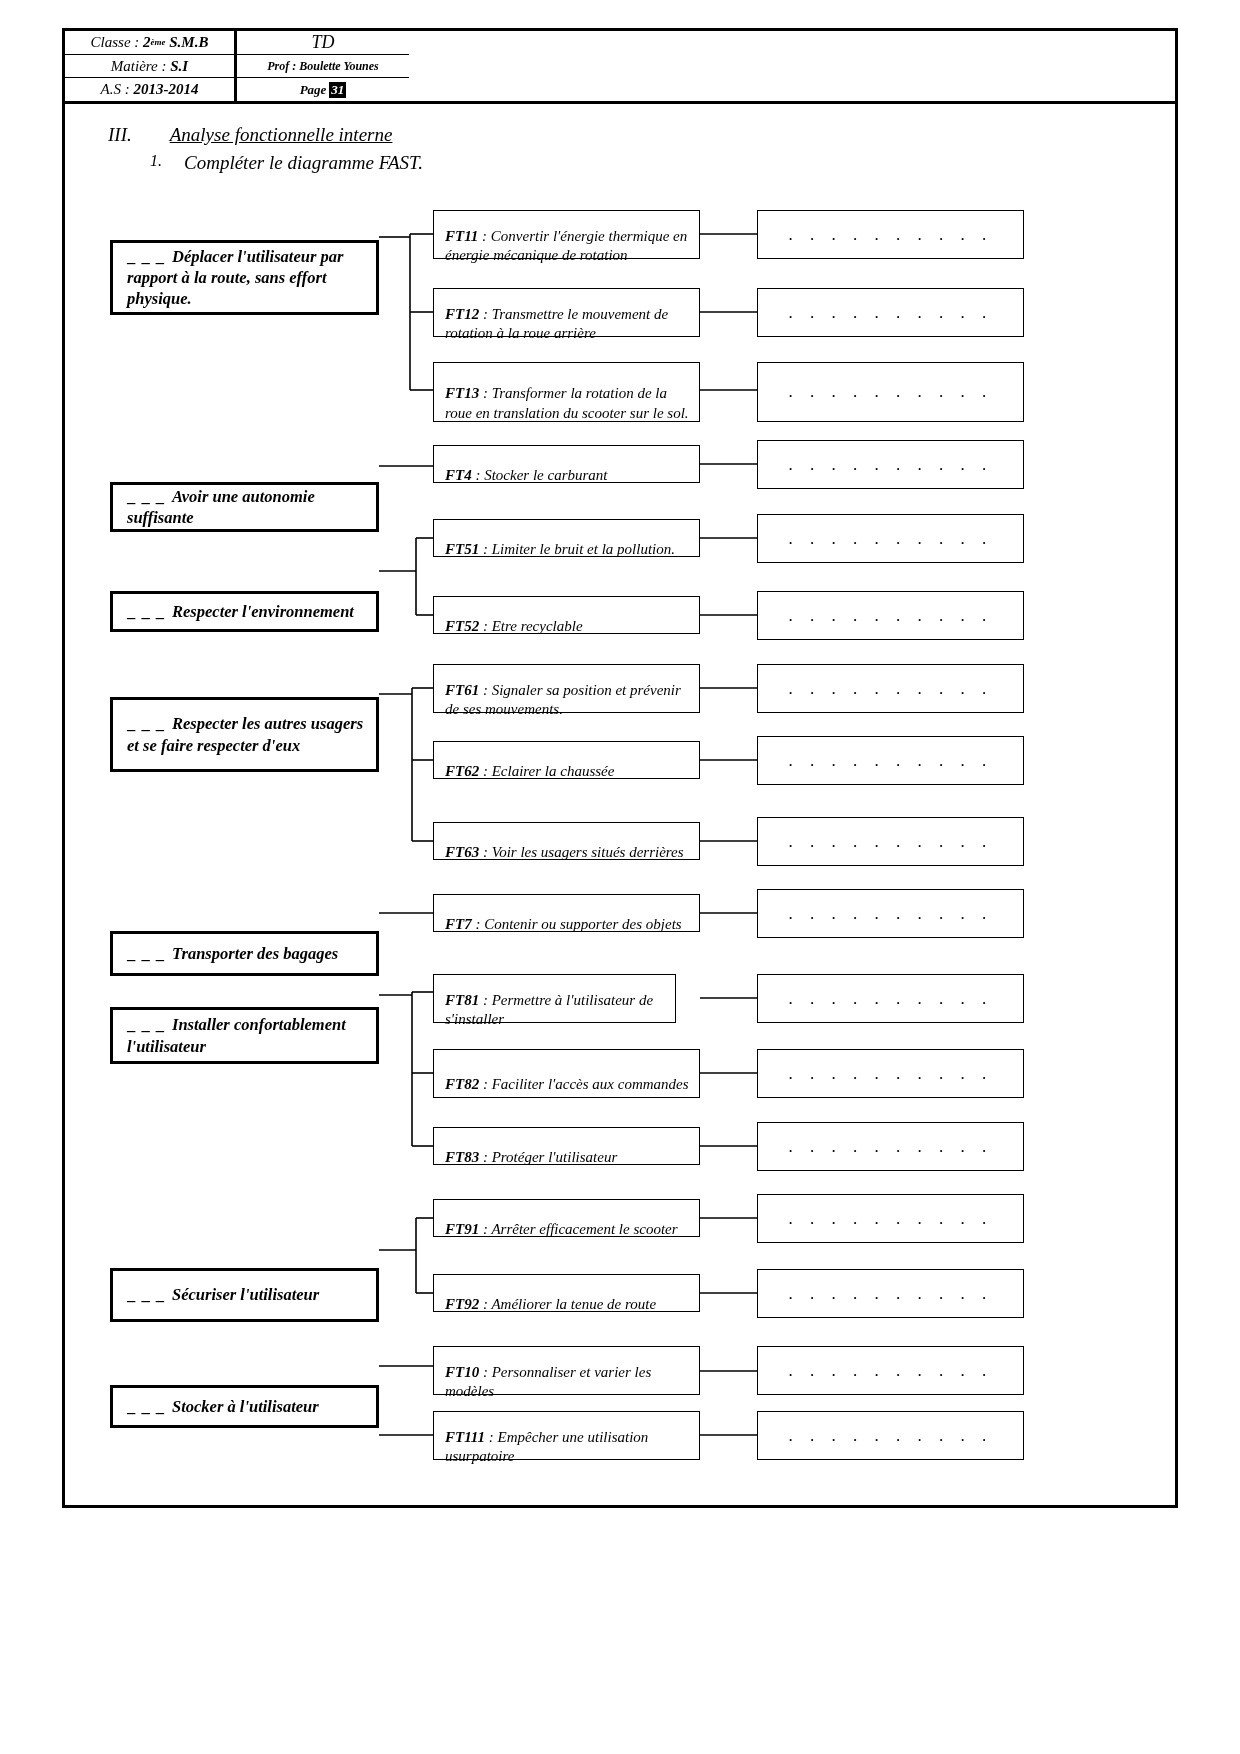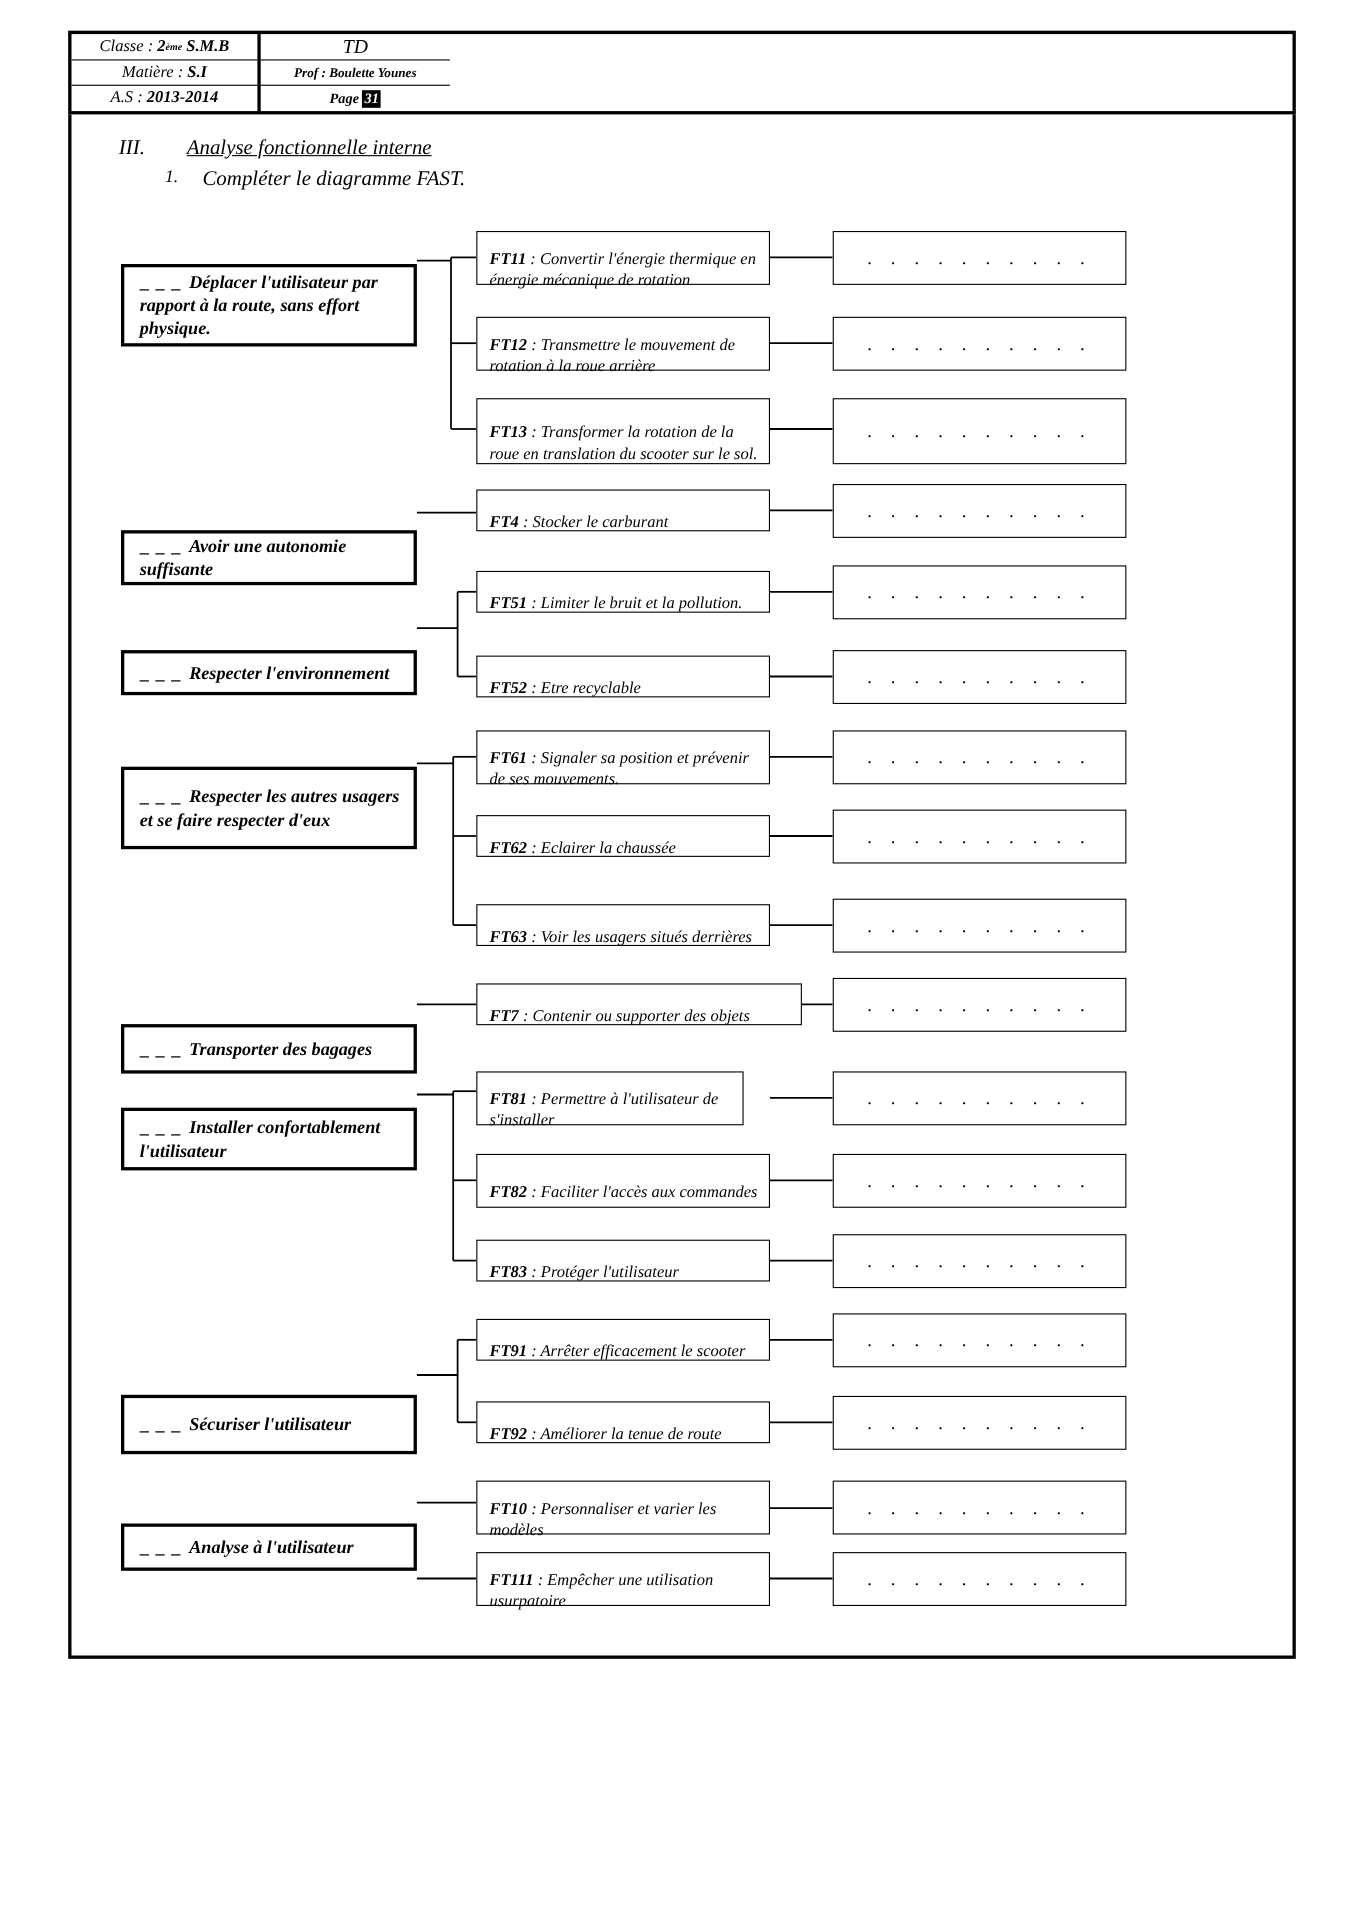--- a/index.html
+++ b/index.html
@@ -302,21 +302,21 @@
   </div>
 
   <div class="box fn-box" style="left:110px; top:1228px; width:269px; height:54px;">
     <div class="fn-text">
       <span class="dashes">_ _ _</span><span>Sécuriser l'utilisateur</span>
     </div>
   </div>
 
   <div class="box fn-box" style="left:110px; top:1345px; width:269px; height:43px;">
     <div class="fn-text">
-      <span class="dashes">_ _ _</span><span>Analyse à l'utilisateur</span>
+      <span class="dashes">_ _ _</span><span>Stocker à l'utilisateur</span>
     </div>
   </div>
 
 
   <div class="box ft-box" style="left:433px; top:210px; width:267px; height:49px;">
     <div class="ft-text">
       <span class="ft-code">FT11</span>
       <span>: Convertir l'énergie thermique en énergie mécanique de rotation</span>
     </div>
   </div>
@@ -365,21 +365,21 @@
       <span>: Eclairer la chaussée</span>
     </div>
   </div>
   <div class="box ft-box" style="left:433px; top:822px; width:267px; height:38px;">
     <div class="ft-text">
       <span class="ft-code">FT63</span>
       <span>: Voir les usagers situés derrières</span>
     </div>
   </div>
 
-  <div class="box ft-box" style="left:433px; top:894px; width:296px; height:38px;text-align:right;">
+  <div class="box ft-box" style="left:433px; top:894px; width:267px; height:38px;text-align:right;">
     <div class="ft-text">
       <span class="ft-code">FT7</span>
       <span>: Contenir ou supporter des objets</span>
     </div>
   </div>
 
   <div class="box ft-box" style="left:433px; top:974px; width:243px; height:49px;">
     <div class="ft-text">
       <span class="ft-code">FT81</span>
       <span>: Permettre à l'utilisateur de s'installer</span>

